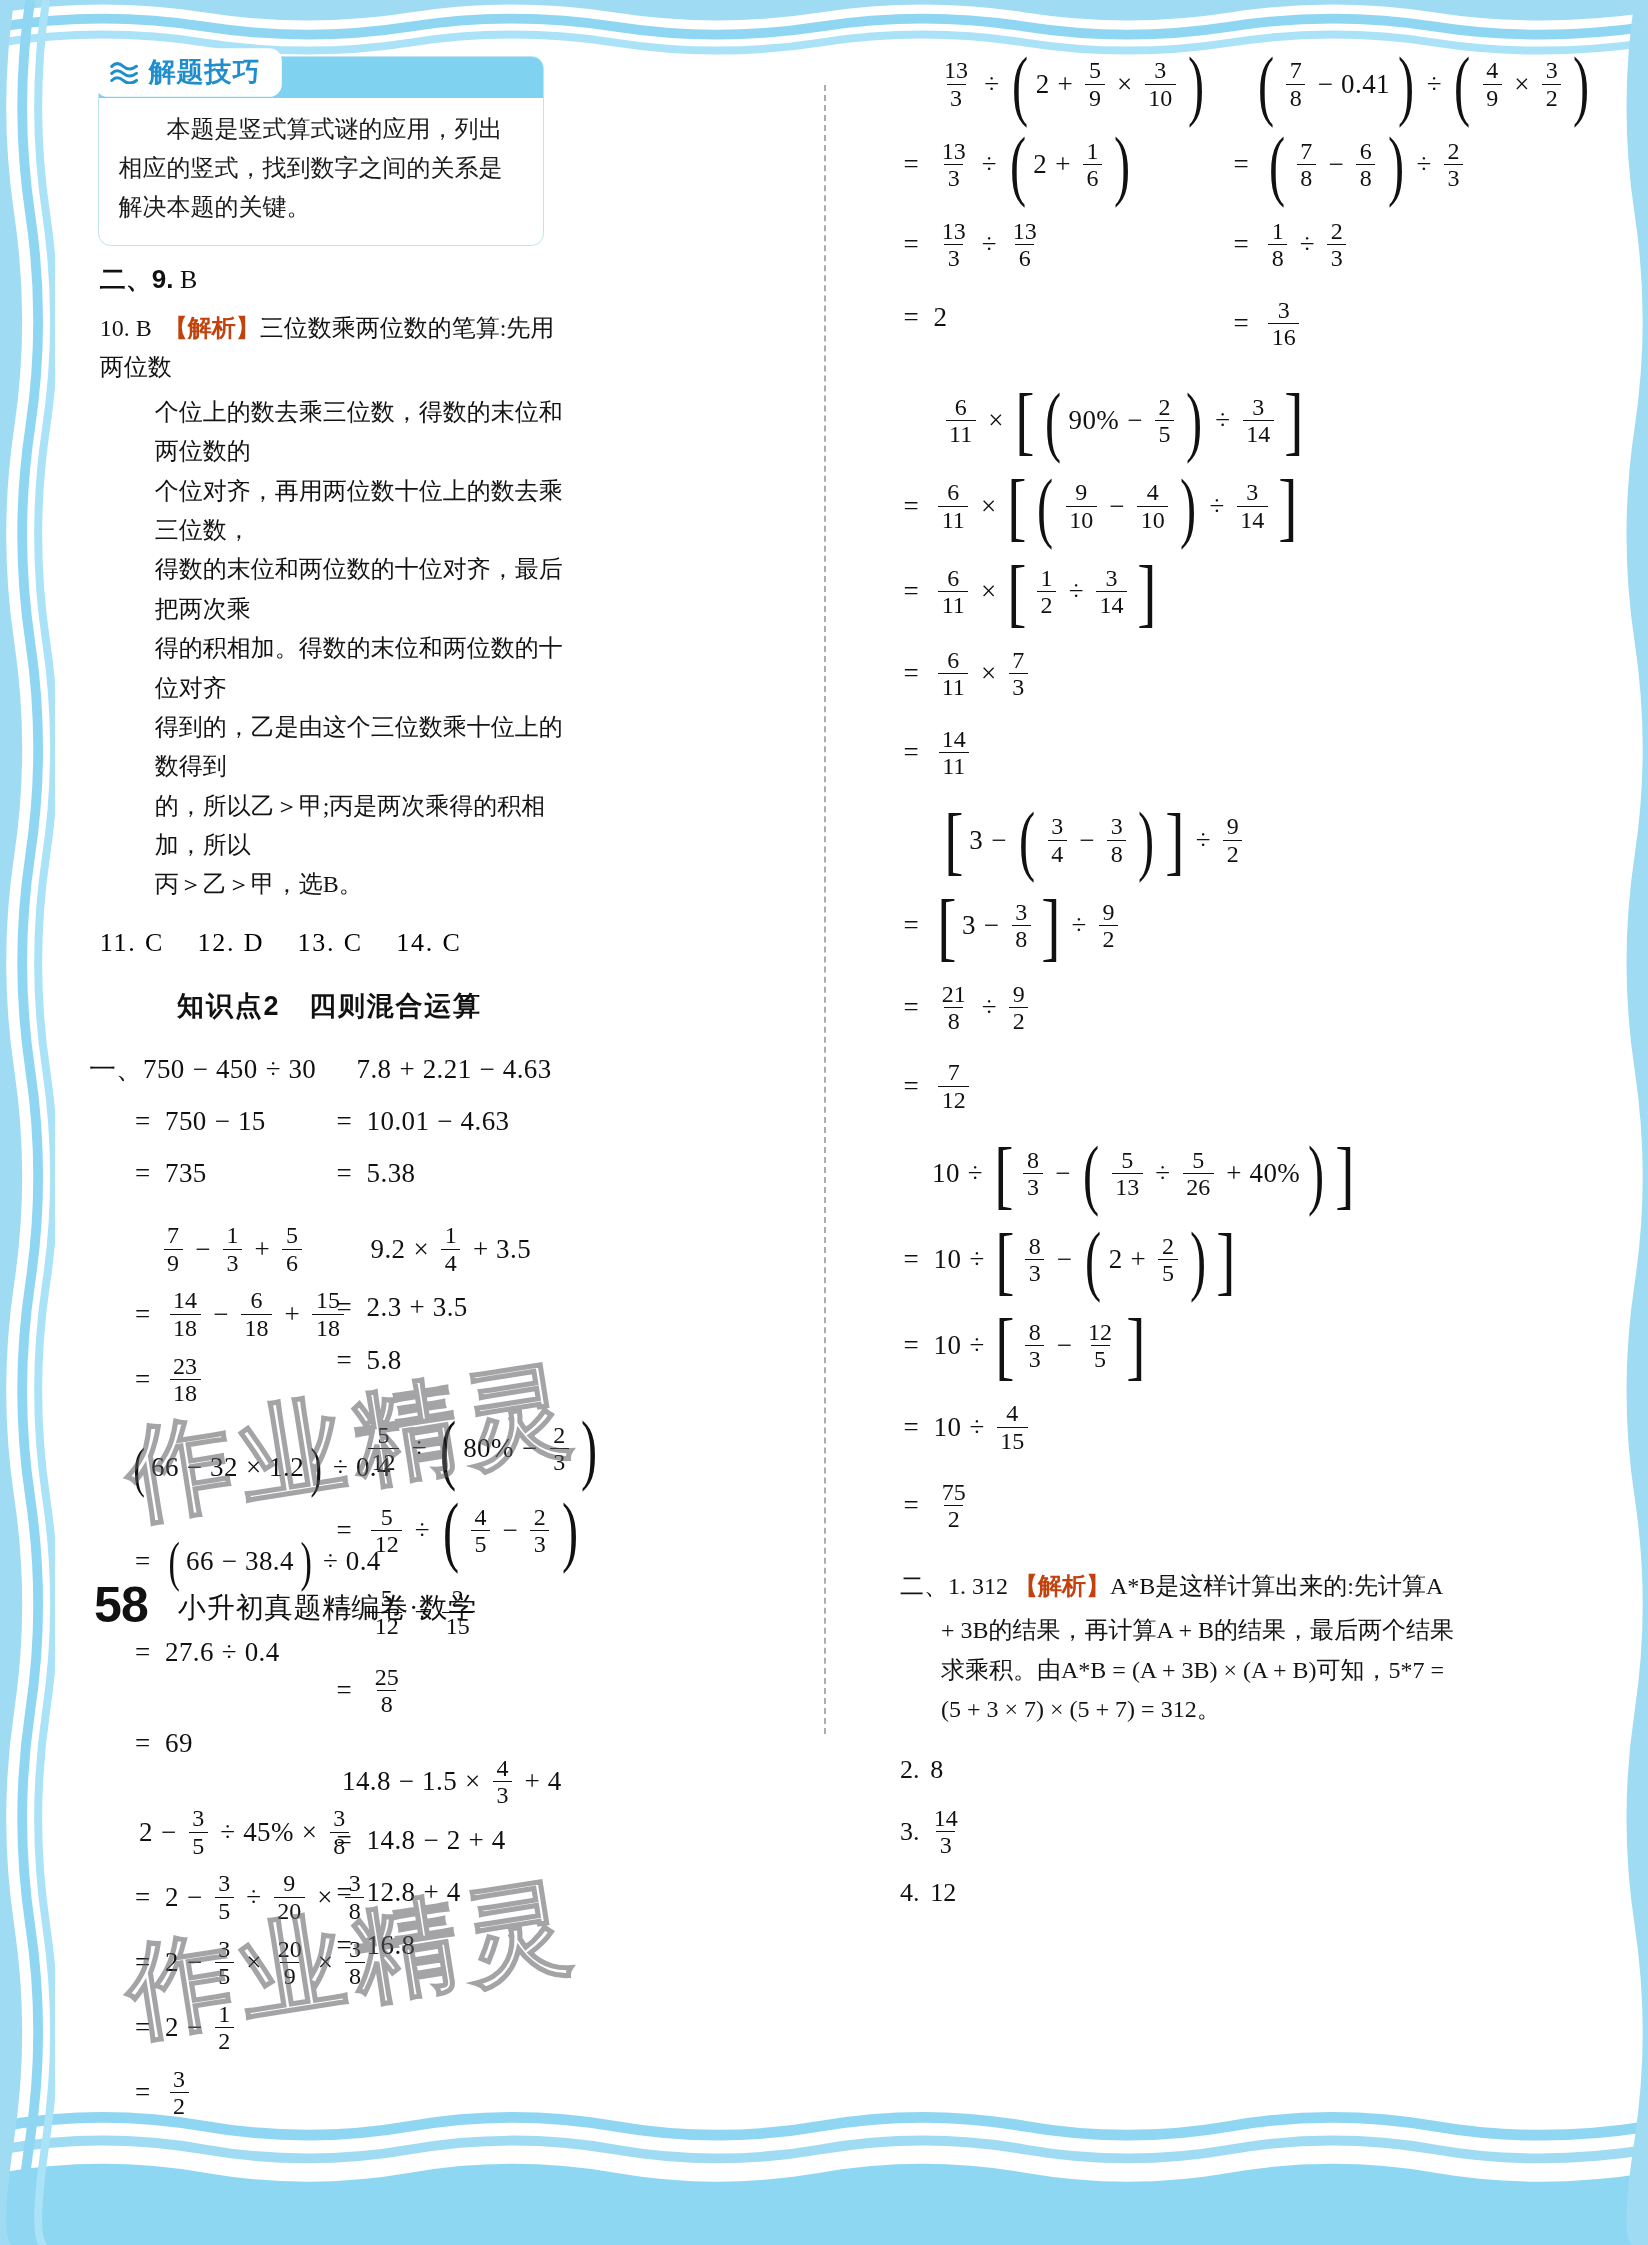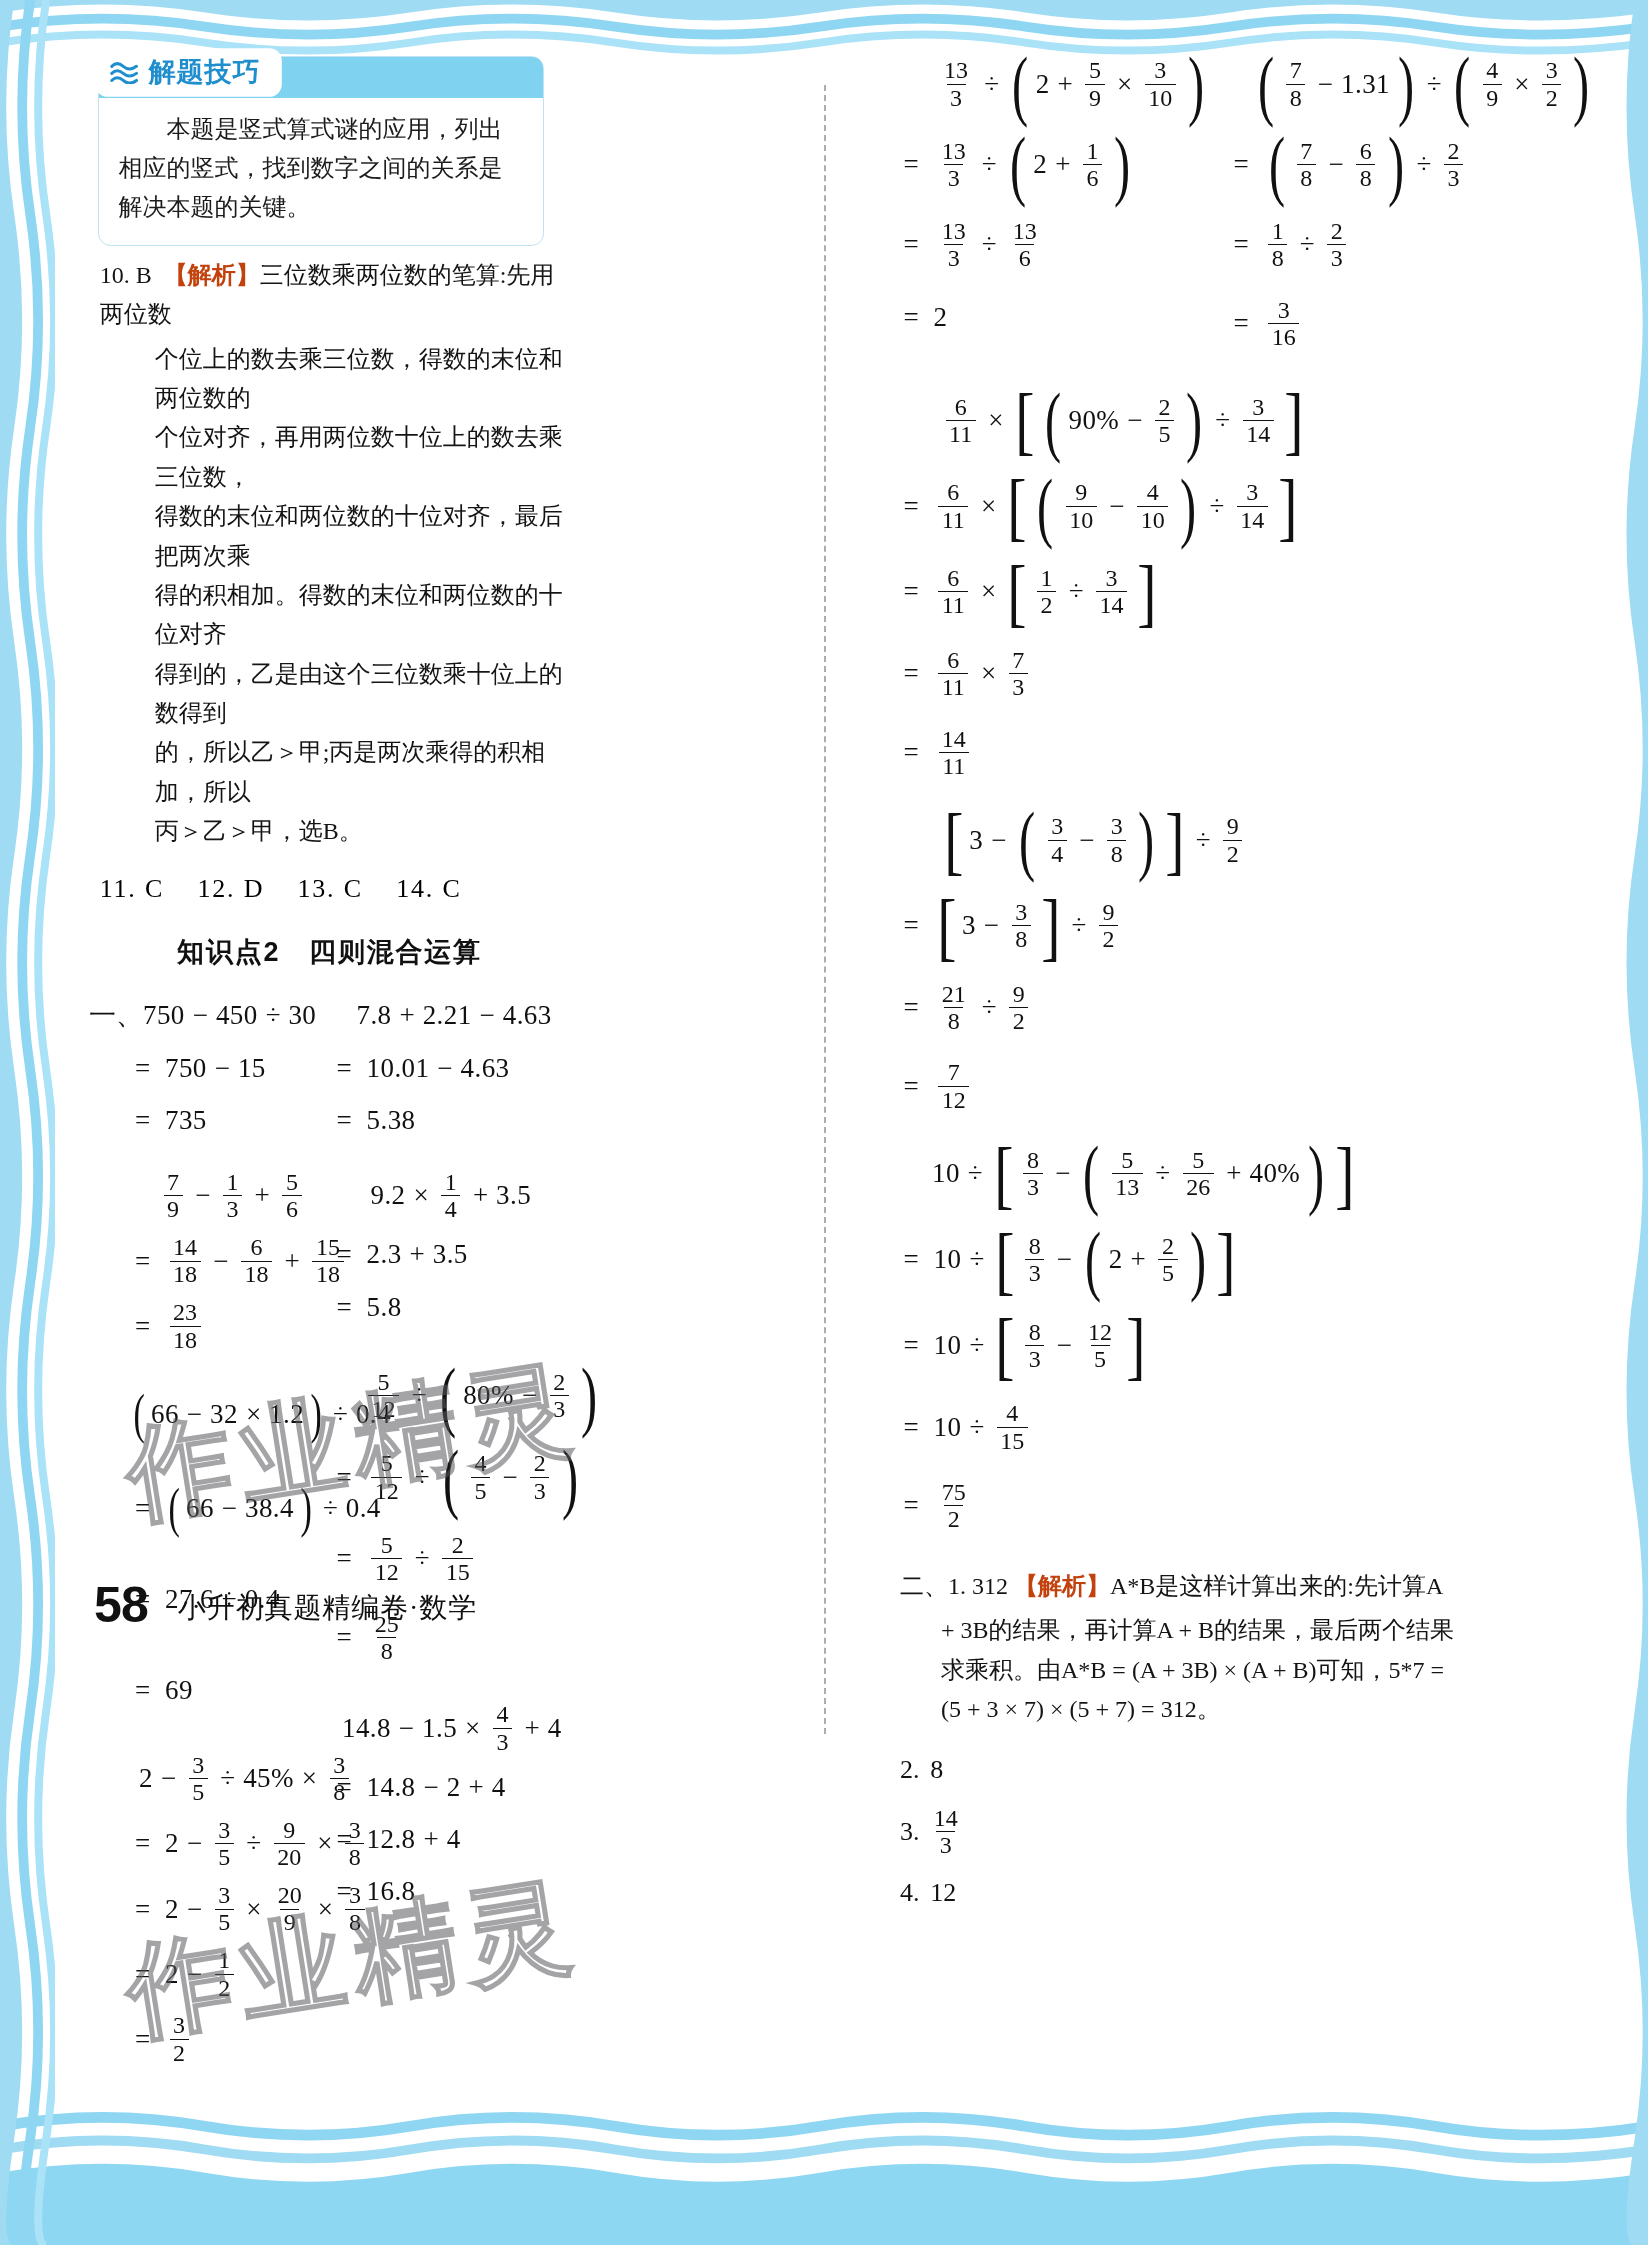--- a/index.html
+++ b/index.html
@@ -178,20 +178,23 @@
               <path d="M2,14 Q8,8 15,14 T30,14" fill="none" stroke="#1f8ecd" stroke-width="3.4" stroke-linecap="round"></path>
               <path d="M2,22 Q8,16 15,22 T30,22" fill="none" stroke="#1f8ecd" stroke-width="3.4" stroke-linecap="round"></path>
             </svg>
           </span>
           <span class="tip-title">解题技巧</span>
         </div>
       </div>
       <div class="tipbox-body">本题是竖式算式谜的应用，列出相应的竖式，找到数字之间的关系是解决本题的关键。</div>
     </div>
 
+    <div class="ansline">
+      <span class="sec">二、</span><span class="bn">9.</span>&nbsp;<span>B</span>
+    </div>
 
     <div class="explain">
       <span class="bn">10.</span>&nbsp;<span>B</span>&nbsp;&nbsp;<span class="jiexi">【解析】</span><span>三位数乘两位数的笔算:先用两位数</span>
       <div class="explain-body" style="margin-top:5.3px;margin-left:55px;">
         <span class="hang">个位上的数去乘三位数，得数的末位和两位数的</span>
         <span class="hang">个位对齐，再用两位数十位上的数去乘三位数，</span>
         <span class="hang">得数的末位和两位数的十位对齐，最后把两次乘</span>
         <span class="hang">得的积相加。得数的末位和两位数的十位对齐</span>
         <span class="hang">得到的，乙是由这个三位数乘十位上的数得到</span>
         <span class="hang">的，所以乙＞甲;丙是两次乘得的积相加，所以</span>
@@ -609,21 +612,21 @@
       <div>
         <div class="mrow" style="padding-left:23px;">
           <span class="paren big">
               <span class="pL">(</span>
               <span class="inner">
                 <span class="frac">
                   <span class="n">7</span>
                   <span class="d">8</span>
                 </span>
                 <span class="op">−</span>
-                <span class="num">1.31</span>
+                <span class="num">0.41</span>
               </span>
               <span class="pR">)</span>
             </span>
           <span class="op">÷</span>
           <span class="paren big">
               <span class="pL">(</span>
               <span class="inner">
                 <span class="frac">
                   <span class="n">4</span>
                   <span class="d">9</span>

